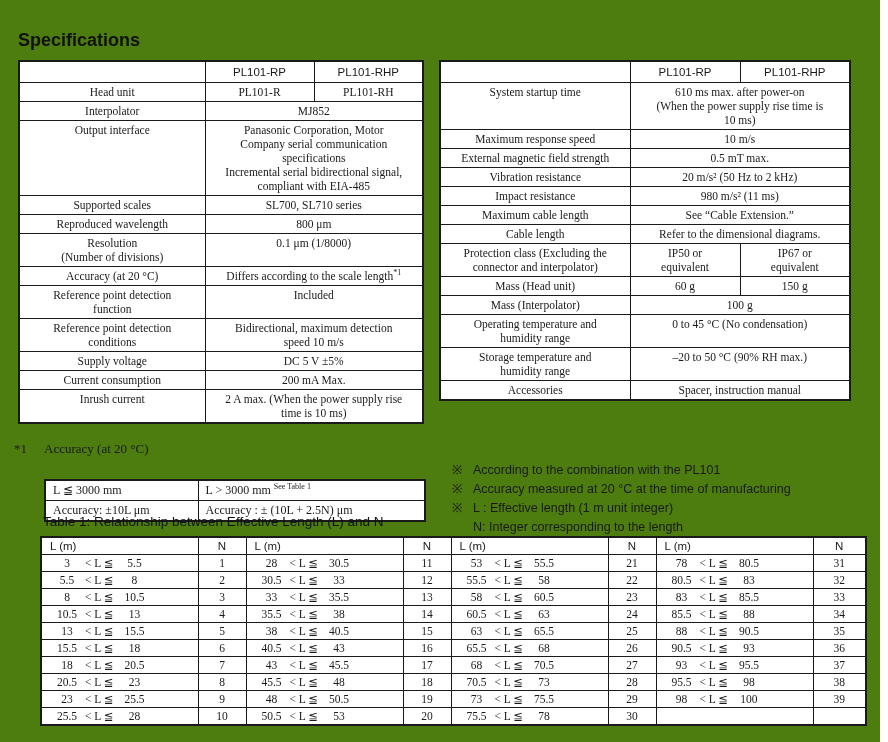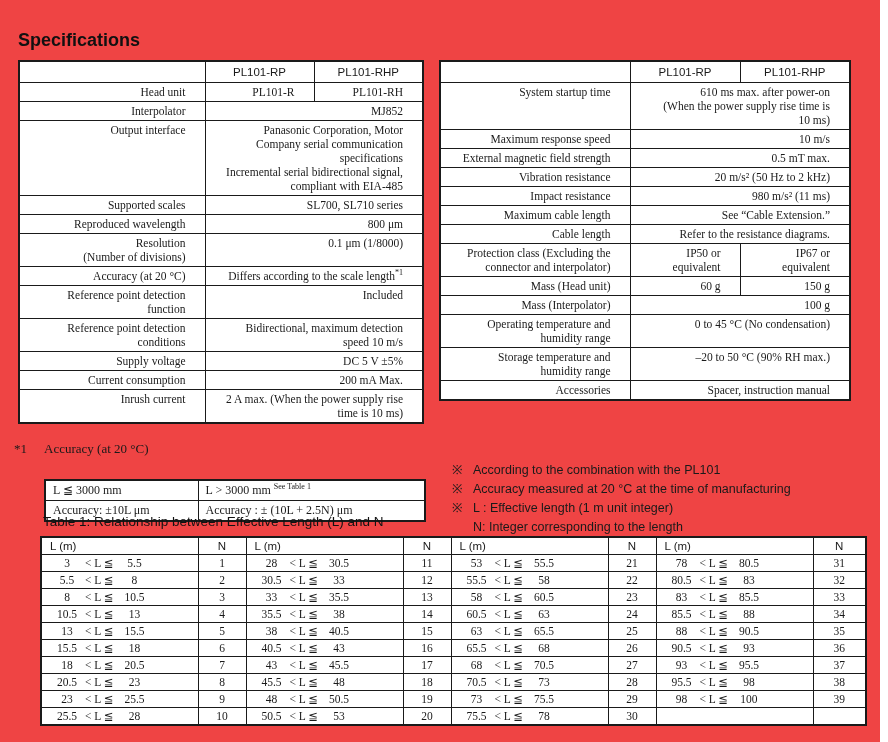--- a/index.html
+++ b/index.html
@@ -1,28 +1,28 @@
 <!DOCTYPE html>
 <html><head>
 <meta charset="utf-8">
 <style>
   * { box-sizing: border-box; }
   html,body { margin:0; padding:0; background:#ffffff; }
   body { font-family:"Liberation Serif", serif; color:#1a1a1a; }
-  .page { position:relative; width:880px; height:742px; background:#ef4444; overflow:hidden; }
+  .page { position:relative; width:880px; height:742px; background:#4d7c0f; overflow:hidden; }
 
   .title { position:absolute; left:18px; top:30px; margin:0;
            font-family:"Liberation Sans", sans-serif; font-weight:700; font-size:18px; color:#111; }
 
   .toptables { position:absolute; left:18px; top:60px; display:flex; gap:15px; align-items:flex-start; }
 
   table { border-collapse:collapse; table-layout:fixed; background:#fff; }
   table.spec { border:2px solid #1a1a1a; }
   .spec td, .spec th { border:1px solid #1a1a1a; padding:2px 19px; font-size:11.5px;
-                       line-height:14px; vertical-align:top; text-align:right; overflow:hidden; }
+                       line-height:14px; vertical-align:top; text-align:center; overflow:hidden; }
   .spec th { font-family:"Liberation Sans", sans-serif; font-weight:400; font-size:11.5px;
              text-align:center; padding:3px 3px; }
   .spec-left  { width:404px; }
   .spec-right { width:410px; }
   sup { font-size:8px; line-height:0; }
 
   .acc-wrap   { position:absolute; left:14px; top:441px; }
   .acc-head   { display:flex; font-size:13px; }
   .acc-marker { width:30px; }
   table.acc   { margin-left:30px; margin-top:22px; width:380px; border:2px solid #1a1a1a; }
@@ -155,21 +155,21 @@
           <tr>
             <td>Impact resistance</td>
             <td colspan="2">980 m/s² (11 ms)</td>
           </tr>
           <tr>
             <td>Maximum cable length</td>
             <td colspan="2">See “Cable Extension.”</td>
           </tr>
           <tr>
             <td>Cable length</td>
-            <td colspan="2">Refer to the resistance diagrams.</td>
+            <td colspan="2">Refer to the dimensional diagrams.</td>
           </tr>
           <tr>
             <td>Protection class (Excluding the connector and interpolator)</td>
             <td>IP50 or equivalent</td>
             <td>IP67 or equivalent</td>
           </tr>
           <tr>
             <td>Mass (Head unit)</td>
             <td>60 g</td>
             <td>150 g</td>

